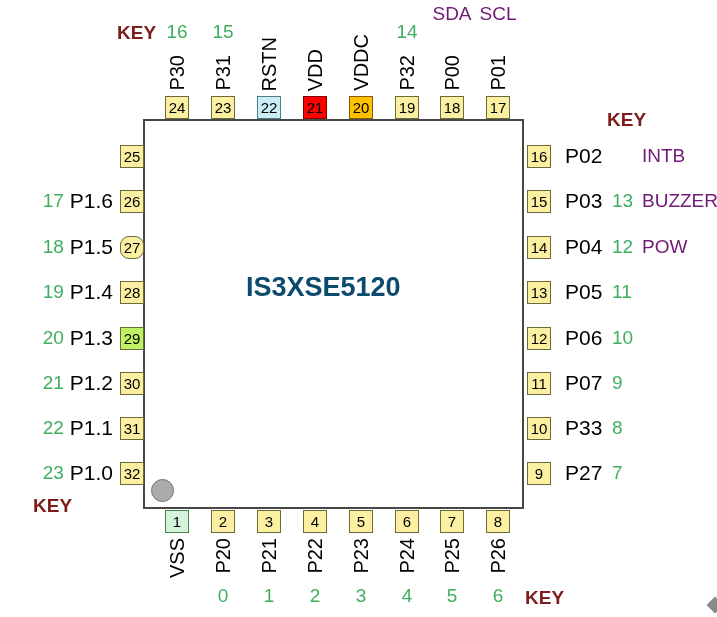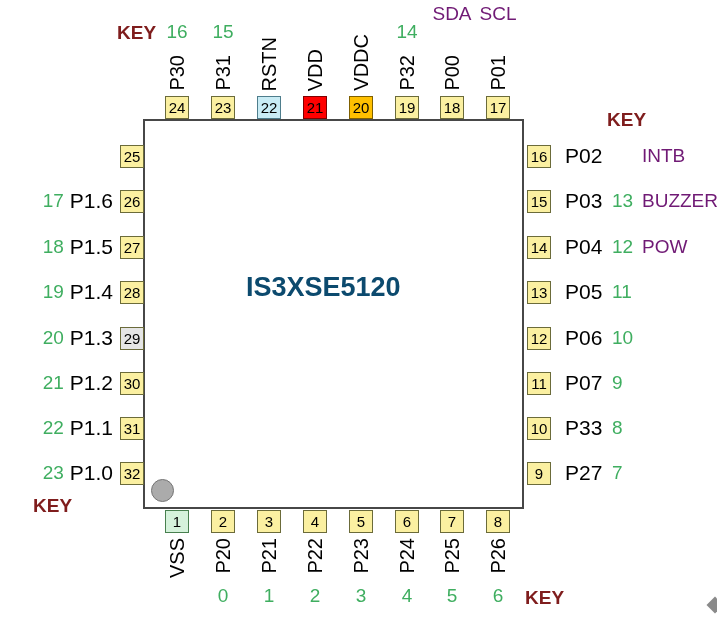--- a/index.html
+++ b/index.html
@@ -104,31 +104,31 @@
     <div class="hnum greentxt" style="left: 436px; top: 585px; width: 32px;">5</div>
     <div class="pad" style="left: 486px; top: 510px; background: rgb(251, 240, 161); border-color: rgb(107, 107, 58);">8</div>
     <div class="vtext" style="left: 486px; top: 538px; width: 24px;">P26</div>
     <div class="hnum greentxt" style="left: 482px; top: 585px; width: 32px;">6</div>
     <div class="pad" style="left: 120px; top: 145px; background: rgb(251, 240, 161); border-color: rgb(107, 107, 58);">25</div>
     <div class="pad" style="left: 120px; top: 190px; background: rgb(251, 240, 161); border-color: rgb(107, 107, 58);">26</div>
     <div class="row left-row" style="right: 604px; top: 187px;">
       <span class="altn greentxt">17</span>
       <span class="pname">P1.6</span>
     </div>
-    <div class="pad" style="left: 120px; top: 236px; background: rgb(251, 240, 161); border-color: rgb(107, 107, 58);">27</div>
+    <div class="pad" style="left: 120px; top: 236px; background: rgb(251, 240, 161); border-color: rgb(107, 107, 58); border-radius: 9px;">27</div>
     <div class="row left-row" style="right: 604px; top: 233px;">
       <span class="altn greentxt">18</span>
       <span class="pname">P1.5</span>
     </div>
     <div class="pad" style="left: 120px; top: 281px; background: rgb(251, 240, 161); border-color: rgb(107, 107, 58);">28</div>
     <div class="row left-row" style="right: 604px; top: 278px;">
       <span class="altn greentxt">19</span>
       <span class="pname">P1.4</span>
     </div>
-    <div class="pad" style="left: 120px; top: 327px; background: #e5e5e5; border-color: rgb(107, 107, 58); text-align: right;">29</div>
+    <div class="pad" style="left: 120px; top: 327px; background: #bef264; border-color: rgb(107, 107, 58); text-align: right;">29</div>
     <div class="row left-row" style="right: 604px; top: 324px;">
       <span class="altn greentxt">20</span>
       <span class="pname">P1.3</span>
     </div>
     <div class="pad" style="left: 120px; top: 372px; background: rgb(251, 240, 161); border-color: rgb(107, 107, 58);">30</div>
     <div class="row left-row" style="right: 604px; top: 369px;">
       <span class="altn greentxt">21</span>
       <span class="pname">P1.2</span>
     </div>
     <div class="pad" style="left: 120px; top: 417px; background: rgb(251, 240, 161); border-color: rgb(107, 107, 58);">31</div>

